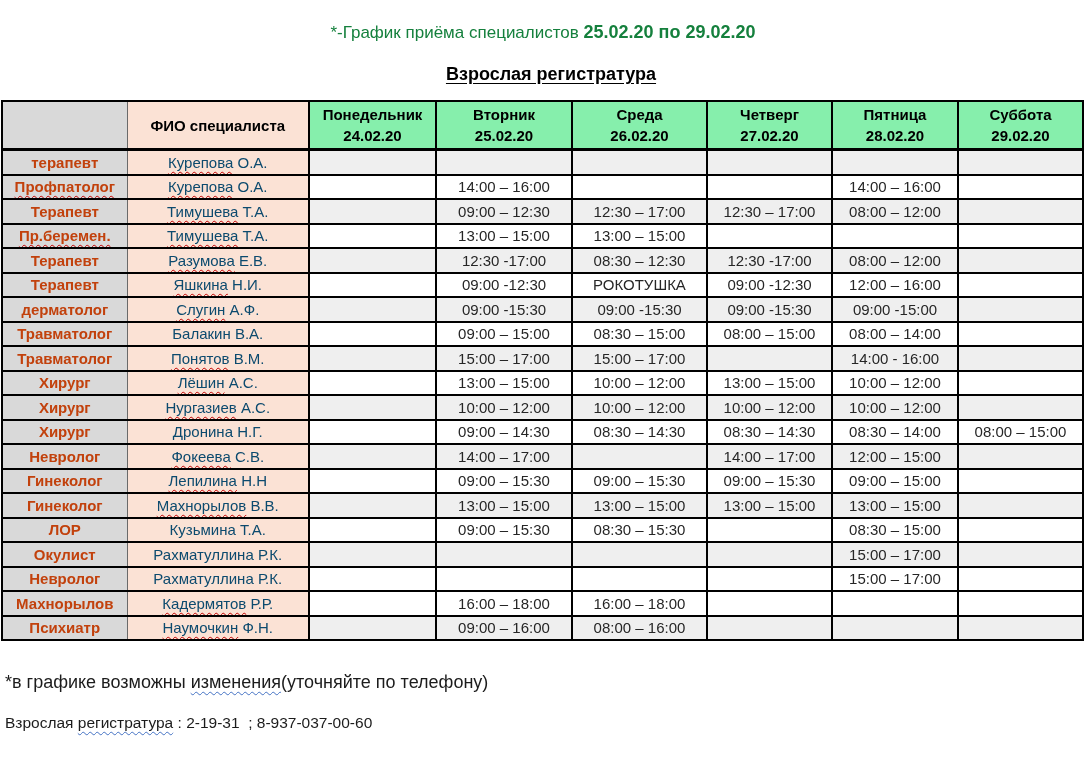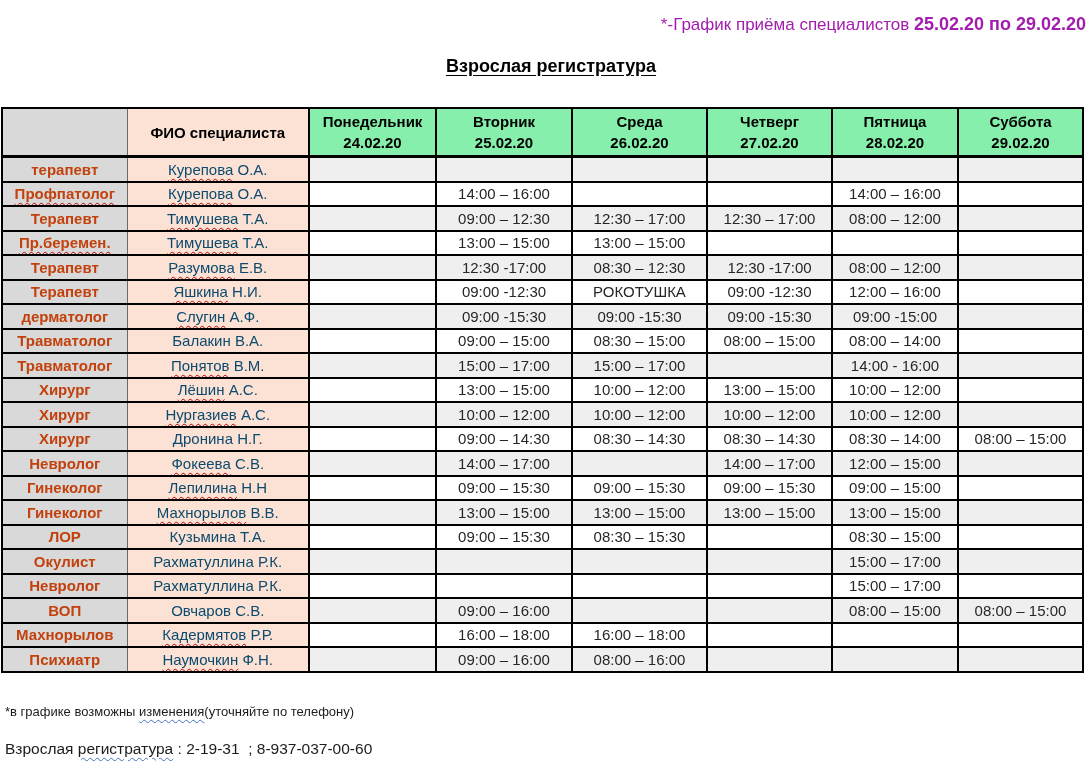--- a/index.html
+++ b/index.html
@@ -10,30 +10,30 @@
     --spell:#c00000;
     --grammar:#4472c4;
   }
   html,body{margin:0;padding:0;}
   body{
     width:1086px;height:781px;background:#ffffff;
     font-family:"Liberation Sans", sans-serif;color:#000;
     overflow:hidden;
   }
   .title{
-    padding-top:14px;text-align:right;font-size:17px;color:#a21caf;
+    padding-top:22px;text-align:center;font-size:17px;color:#15803d;
   }
   .title b{font-size:18px;}
   .subtitle{
     margin-top:21px;text-align:center;font-size:18px;font-weight:bold;padding-left:16px;
   }
   .subtitle span{text-decoration:underline;text-underline-offset:3px;}
   table{
     border-collapse:collapse;table-layout:fixed;
-    margin-top:30px;margin-left:1px;
+    margin-top:15px;margin-left:1px;
     border:2px solid var(--border);
     width:1081px;
     padding-left:37px;
   }
   th,td{
     padding:0;height:22.5px;text-align:center;vertical-align:middle;
     border-bottom:2px solid var(--border);
     overflow:hidden;white-space:nowrap;
     font-size:15px;
   }
@@ -53,21 +53,21 @@
     text-decoration-line:underline;text-decoration-style:wavy;
     text-decoration-color:var(--spell);text-decoration-thickness:1px;
     text-underline-offset:3px;
   }
   .wavy-blue{
     text-decoration-line:underline;text-decoration-style:wavy;
     text-decoration-color:var(--grammar);text-decoration-thickness:1px;
     text-underline-offset:3px;
   }
   .footer{margin-left:5px;color:#1c1c1c;}
-  .note{margin-top:31px;font-size:13px;}
+  .note{margin-top:31px;font-size:18px;}
   .phone{margin-top:21px;font-size:15.5px;}
   .pre{white-space:pre;}
 </style>
 </head>
 <body>
 
 <div class="page">
 
   <div class="title">
     <span>*-График приёма специалистов </span><b>25.02.20 по 29.02.20</b>
@@ -292,30 +292,20 @@
         <tr>
           <td class="c-spec">Невролог</td>
           <td class="c-name vthin">Рахматуллина Р.К.</td>
           <td class="c-day vthick"></td>
           <td class="c-day vthick"></td>
           <td class="c-day vthick"></td>
           <td class="c-day vthick"></td>
           <td class="c-day vthick">15:00 – 17:00</td>
           <td class="c-day vthick"></td>
         </tr>
-        <tr class="band">
-          <td class="c-spec">ВОП</td>
-          <td class="c-name vthin">Овчаров С.В.</td>
-          <td class="c-day vthick"></td>
-          <td class="c-day vthick">09:00 – 16:00</td>
-          <td class="c-day vthick"></td>
-          <td class="c-day vthick"></td>
-          <td class="c-day vthick">08:00 – 15:00</td>
-          <td class="c-day vthick">08:00 – 15:00</td>
-        </tr>
         <tr>
           <td class="c-spec">Махнорылов</td>
           <td class="c-name vthin"><span class="wavy-red">Кадермятов</span> Р.Р.</td>
           <td class="c-day vthick"></td>
           <td class="c-day vthick">16:00 – 18:00</td>
           <td class="c-day vthick">16:00 – 18:00</td>
           <td class="c-day vthick"></td>
           <td class="c-day vthick"></td>
           <td class="c-day vthick"></td>
         </tr>

